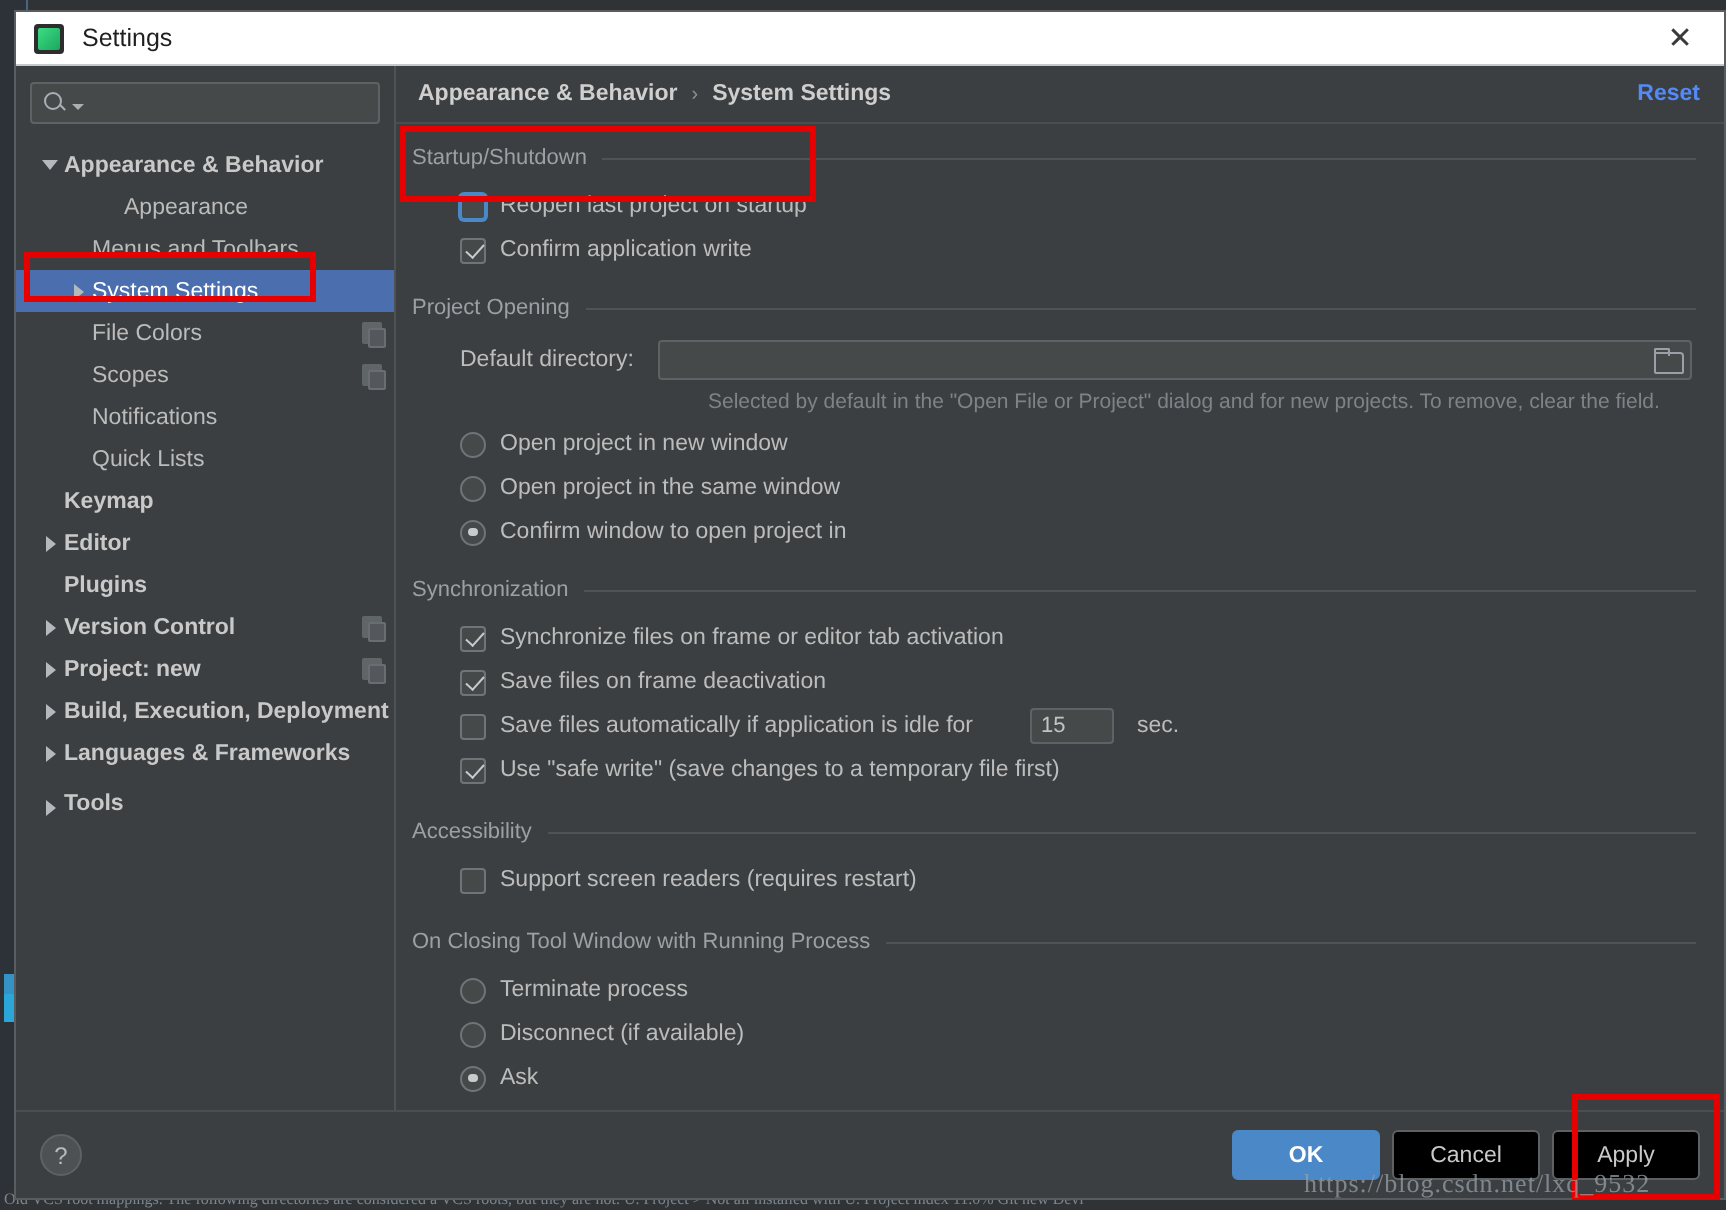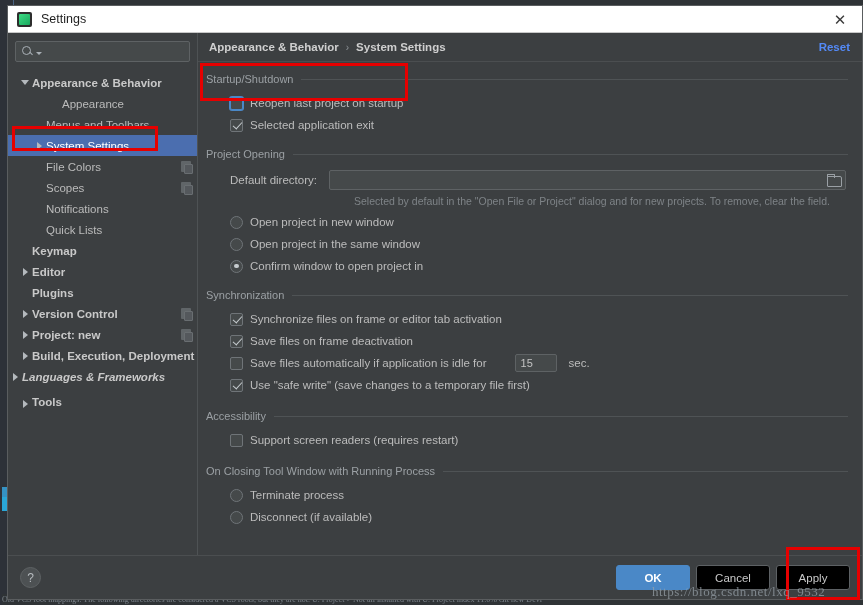--- a/index.html
+++ b/index.html
@@ -575,21 +575,21 @@
           </div>
           <div class="tree-row bold" style="padding-left: 10px;">
             <span class="tree-arrow collapsed"></span>
             <span class="tree-label">Project: new</span>
             <span class="tree-badge"></span>
           </div>
           <div class="tree-row bold" style="padding-left: 10px;">
             <span class="tree-arrow collapsed"></span>
             <span class="tree-label">Build, Execution, Deployment</span>
           </div>
-          <div class="tree-row bold" style=" font-style: italic;">
+          <div class="tree-row bold" style="padding-left: 10px;">
             <span class="tree-arrow collapsed"></span>
             <span class="tree-label">Languages &amp; Frameworks</span>
           </div>
           <div class="tree-row bold" style="padding-left: 10px; align-items: flex-end;">
             <span class="tree-arrow collapsed"></span>
             <span class="tree-label">Tools</span>
           </div>
         </div>
     </div>
 
@@ -609,21 +609,21 @@
             <span class="section-title">Startup/Shutdown</span>
             <span class="section-rule"></span>
           </div>
           <div class="section-body">
             <div class="opt-row">
               <span class="cb focus-ring"></span>
               <span class="opt-label">Reopen last project on startup</span>
             </div>
             <div class="opt-row">
               <span class="cb checked"></span>
-              <span class="opt-label">Selected application exit</span>
+              <span class="opt-label">Confirm application write</span>
             </div>
           </div>
         </div>
 
         <div class="section" style="margin-top:10px;">
           <div class="section-header">
             <span class="section-title">Project Opening</span>
             <span class="section-rule"></span>
           </div>
           <div style="padding-top:6px;">
@@ -699,20 +699,24 @@
           </div>
           <div class="section-body">
             <div class="opt-row">
               <span class="rb"></span>
               <span class="opt-label">Terminate process</span>
             </div>
             <div class="opt-row">
               <span class="rb"></span>
               <span class="opt-label">Disconnect (if available)</span>
             </div>
+            <div class="opt-row">
+              <span class="rb selected"></span>
+              <span class="opt-label">Ask</span>
+            </div>
           </div>
         </div>
 
       </div>
     </div>
   </div>
 
   <div id="dialog-footer">
     <div id="help-button">?</div>
     <div id="footer-buttons">

